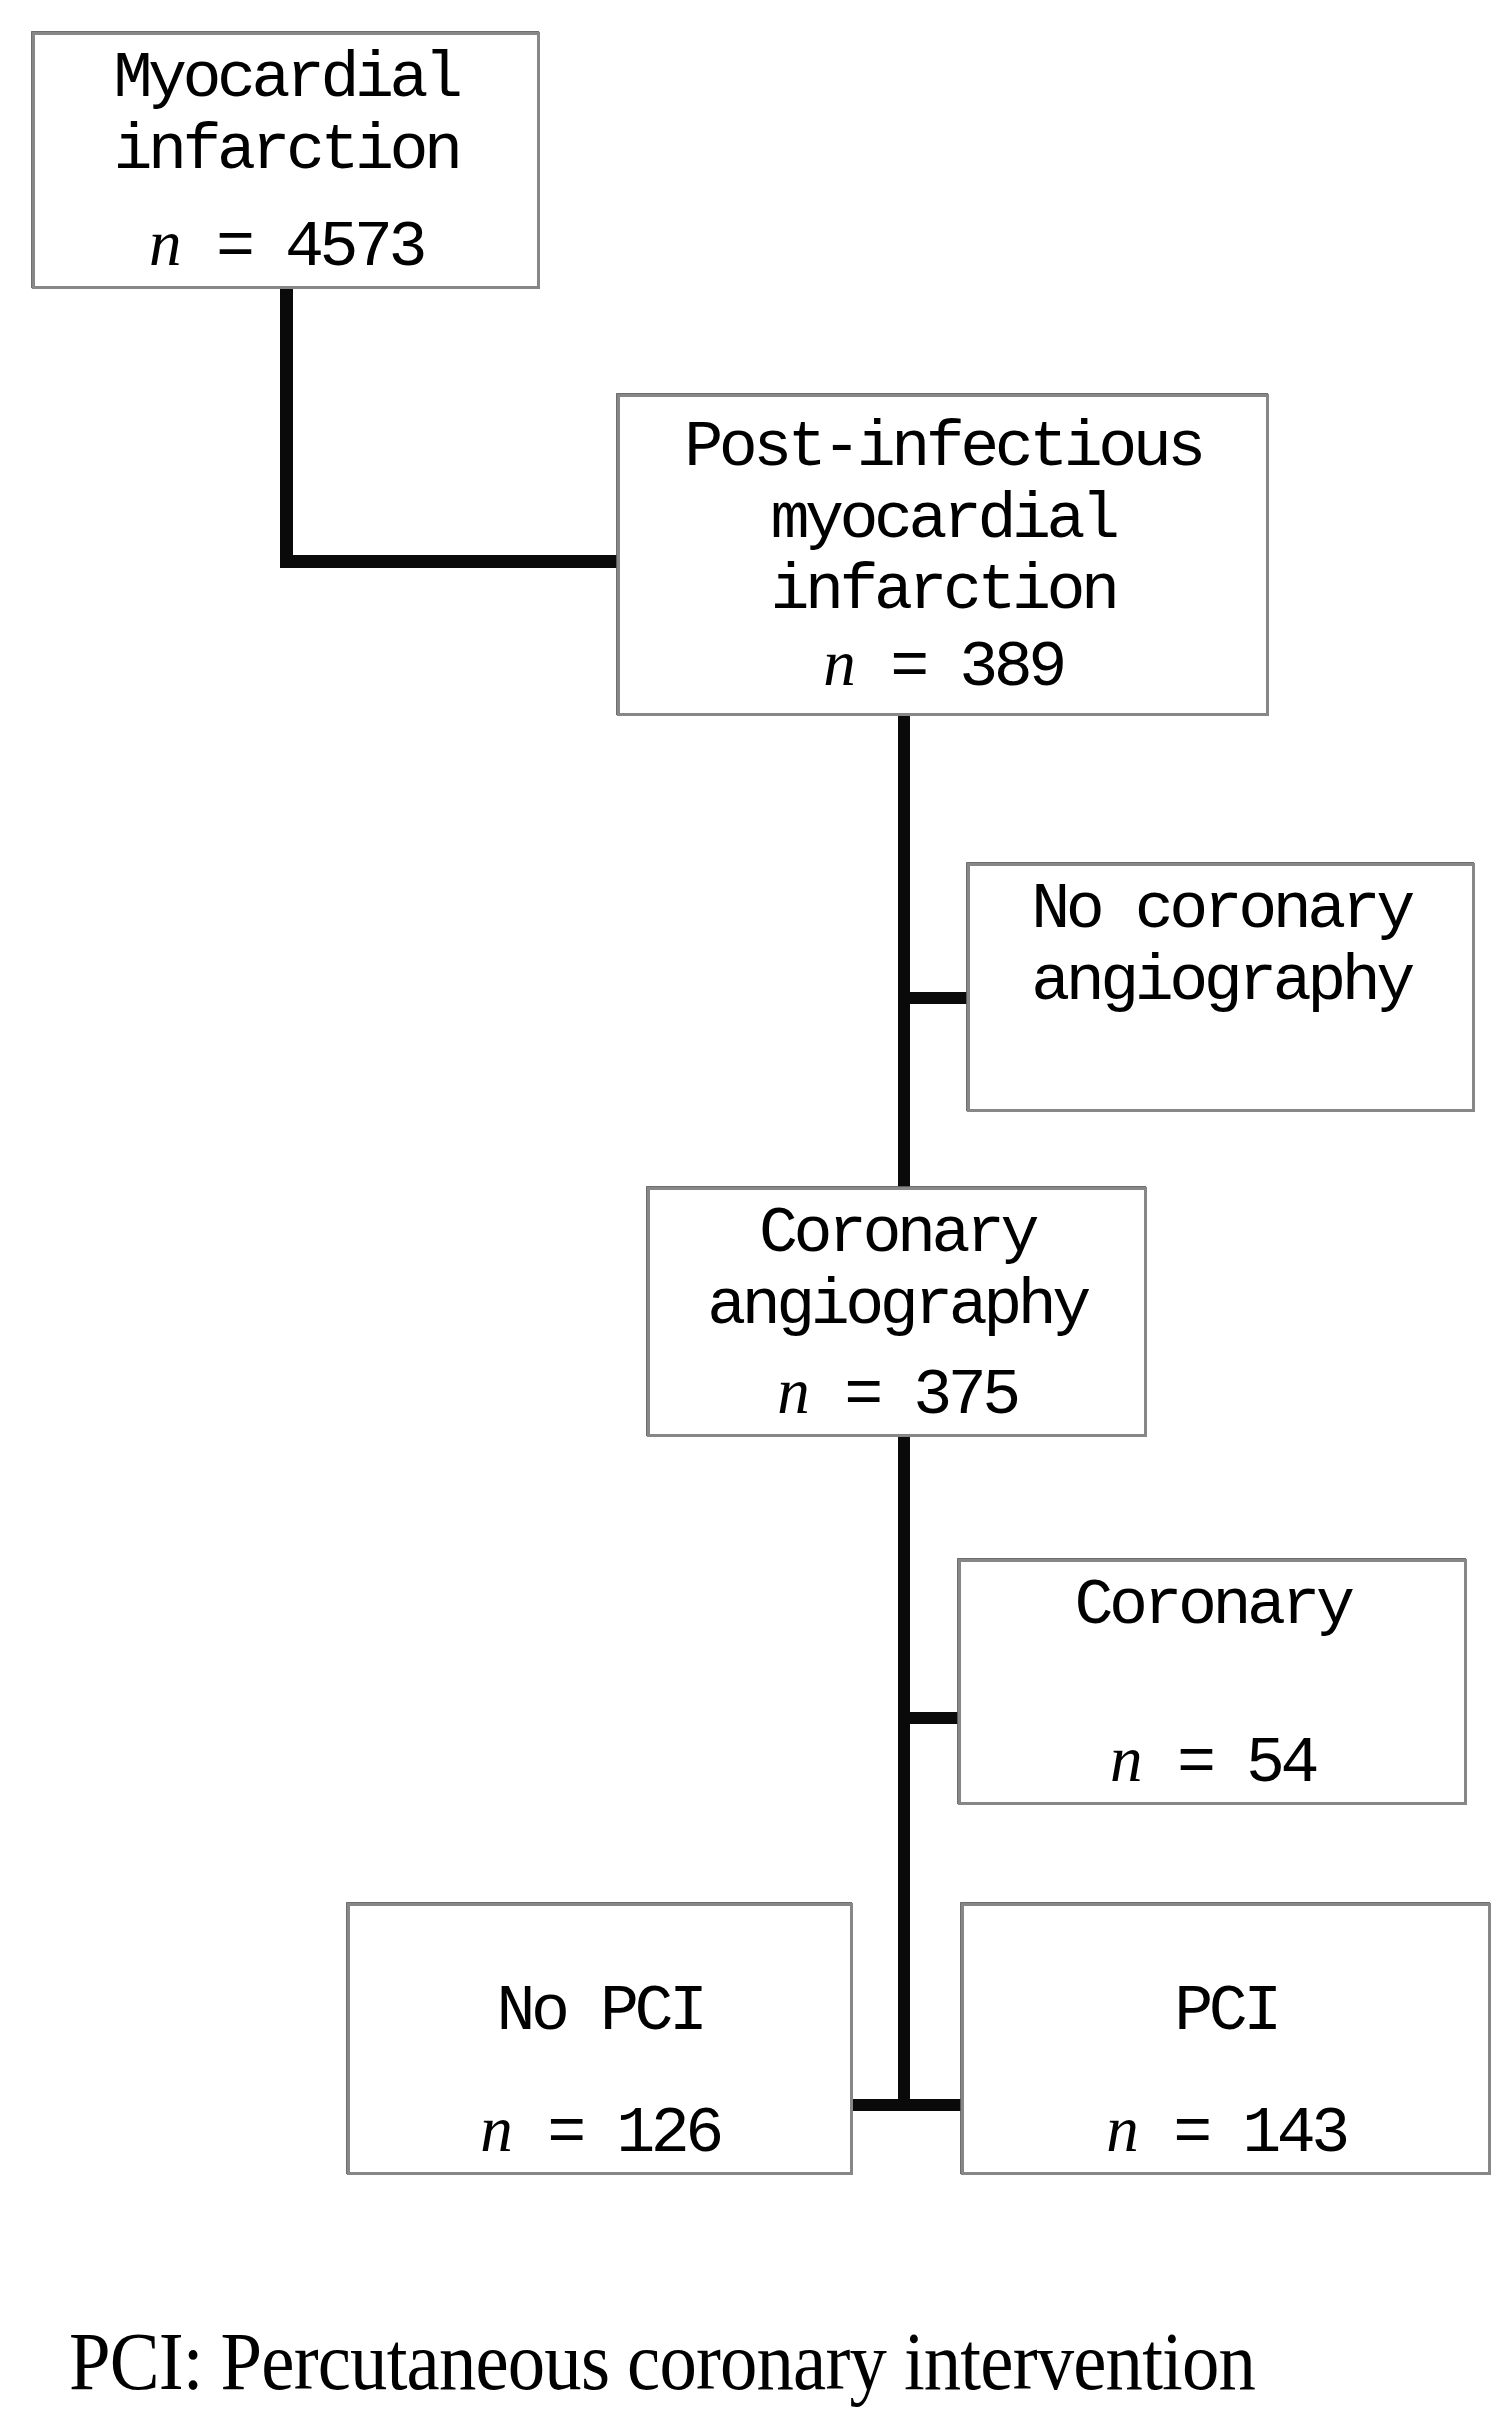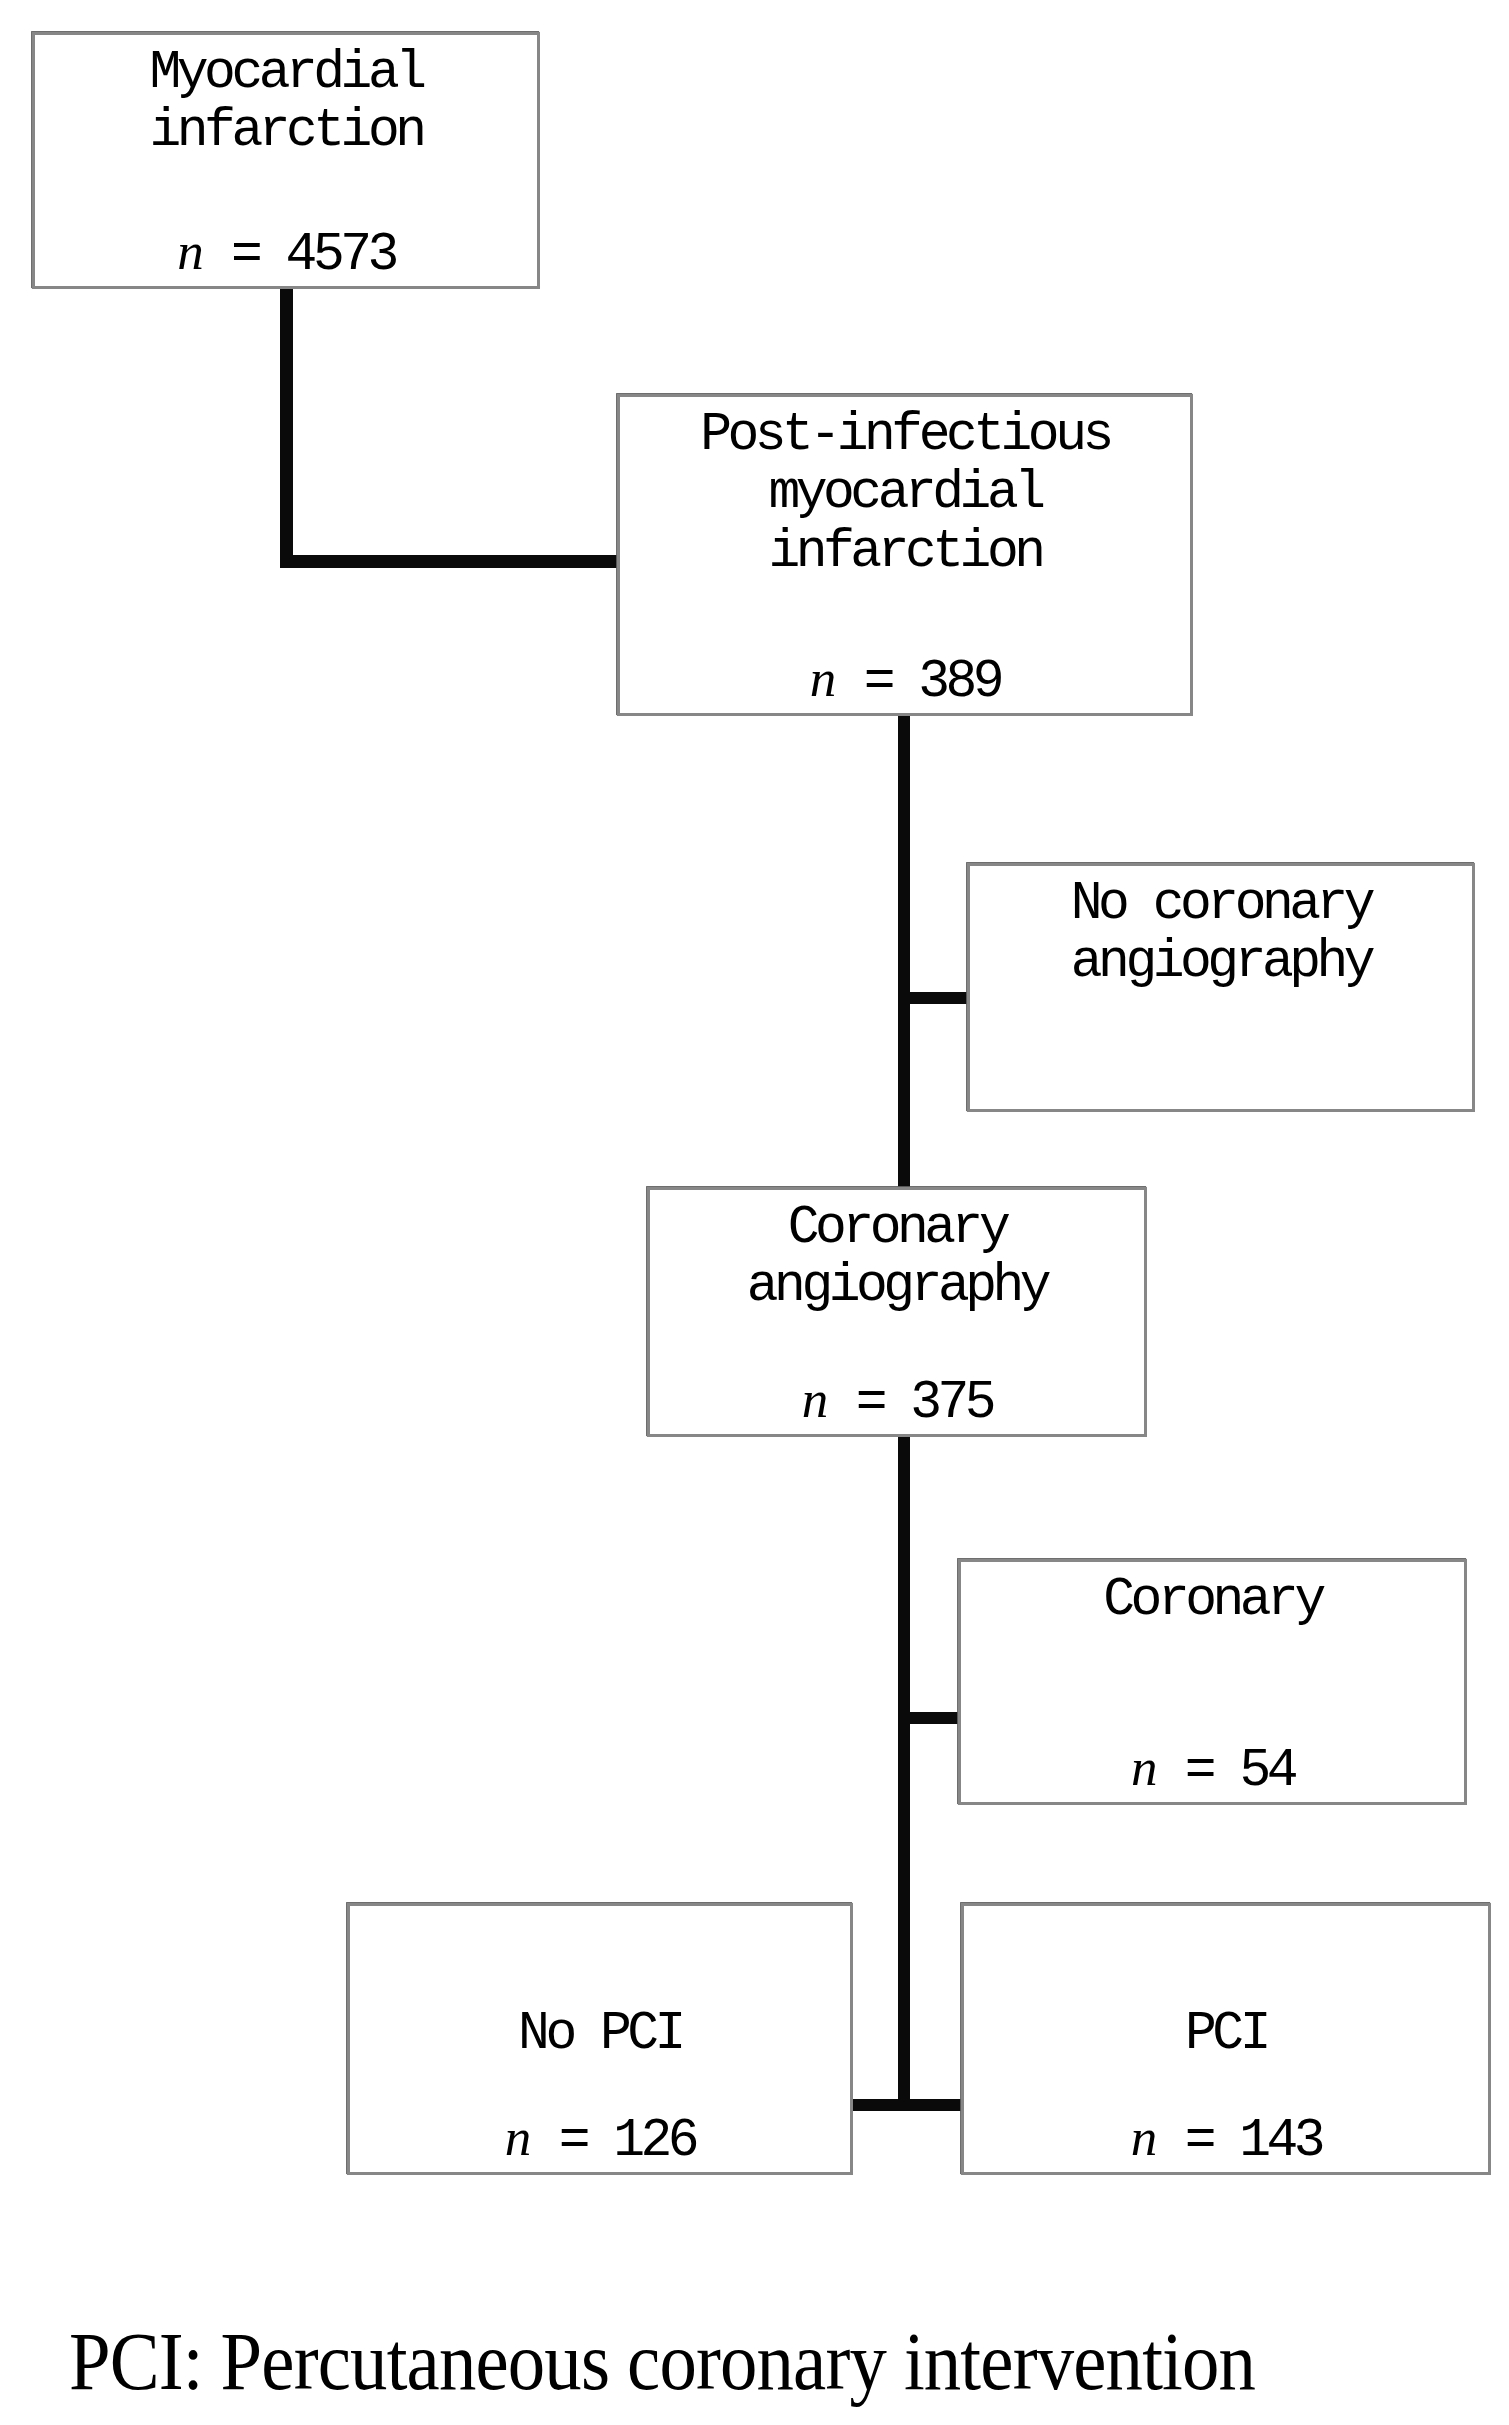--- a/index.html
+++ b/index.html
@@ -24,40 +24,40 @@
     box-sizing: border-box;
     background: #ffffff;
     border: 3.6px solid #878787;
     box-shadow: -0.9px -0.9px 0 #5f5f5f;
     z-index: 2;
     display: flex;
     flex-direction: column;
     align-items: center;
     justify-content: space-between;
     padding: 9px 7.2px 1.8px 7.2px;
-    font-size: 53px;
+    font-size: 65px;
     letter-spacing: -4.5px;
     line-height: 1.1;
   }
   .fbox .title { text-align: center; }
   .fbox .title div { white-space: pre; }
   .nline { white-space: pre; text-align: center; }
   .nvar {
     font-family: "Liberation Serif", "DejaVu Serif", serif;
     font-style: italic;
     letter-spacing: 0;
   }
   .center-box {
     justify-content: flex-end;
     padding-top: 67px;
     row-gap: 45px;
   }
   
   #box-mi       { left: 32px;   top: 32px;   width: 508px; height: 257px; }
-  #box-postmi   { left: 617px;  top: 394px;  width: 576px; height: 322px; }
+  #box-postmi   { left: 617px;  top: 394px;  width: 652px; height: 322px; justify-content: center; }
   #box-noangio  { left: 967px; top: 863px;  width: 508px; height: 249px; }
   #box-angio    { left: 647px;  top: 1187px; width: 500px; height: 250px; }
   #box-stenosis { left: 958px; top: 1559px; width: 509px; height: 246px; }
   #box-nopci    { left: 347px;  top: 1903px; width: 506px; height: 272px; }
   #box-pci      { left: 961px; top: 1903px; width: 530px; height: 272px; }
 
   #conn-mi-v      { left: 280px; top: 287px;  width: 12.6px;  height: 281px; }
   #conn-mi-h      { left: 280px; top: 555px;  width: 340px; height: 12.6px; }
   #conn-trunk     { left: 898px; top: 712px;  width: 11.7px;  height: 1398px; }
   #conn-noangio   { left: 903px; top: 992px; width: 68px; height: 11.7px; }

